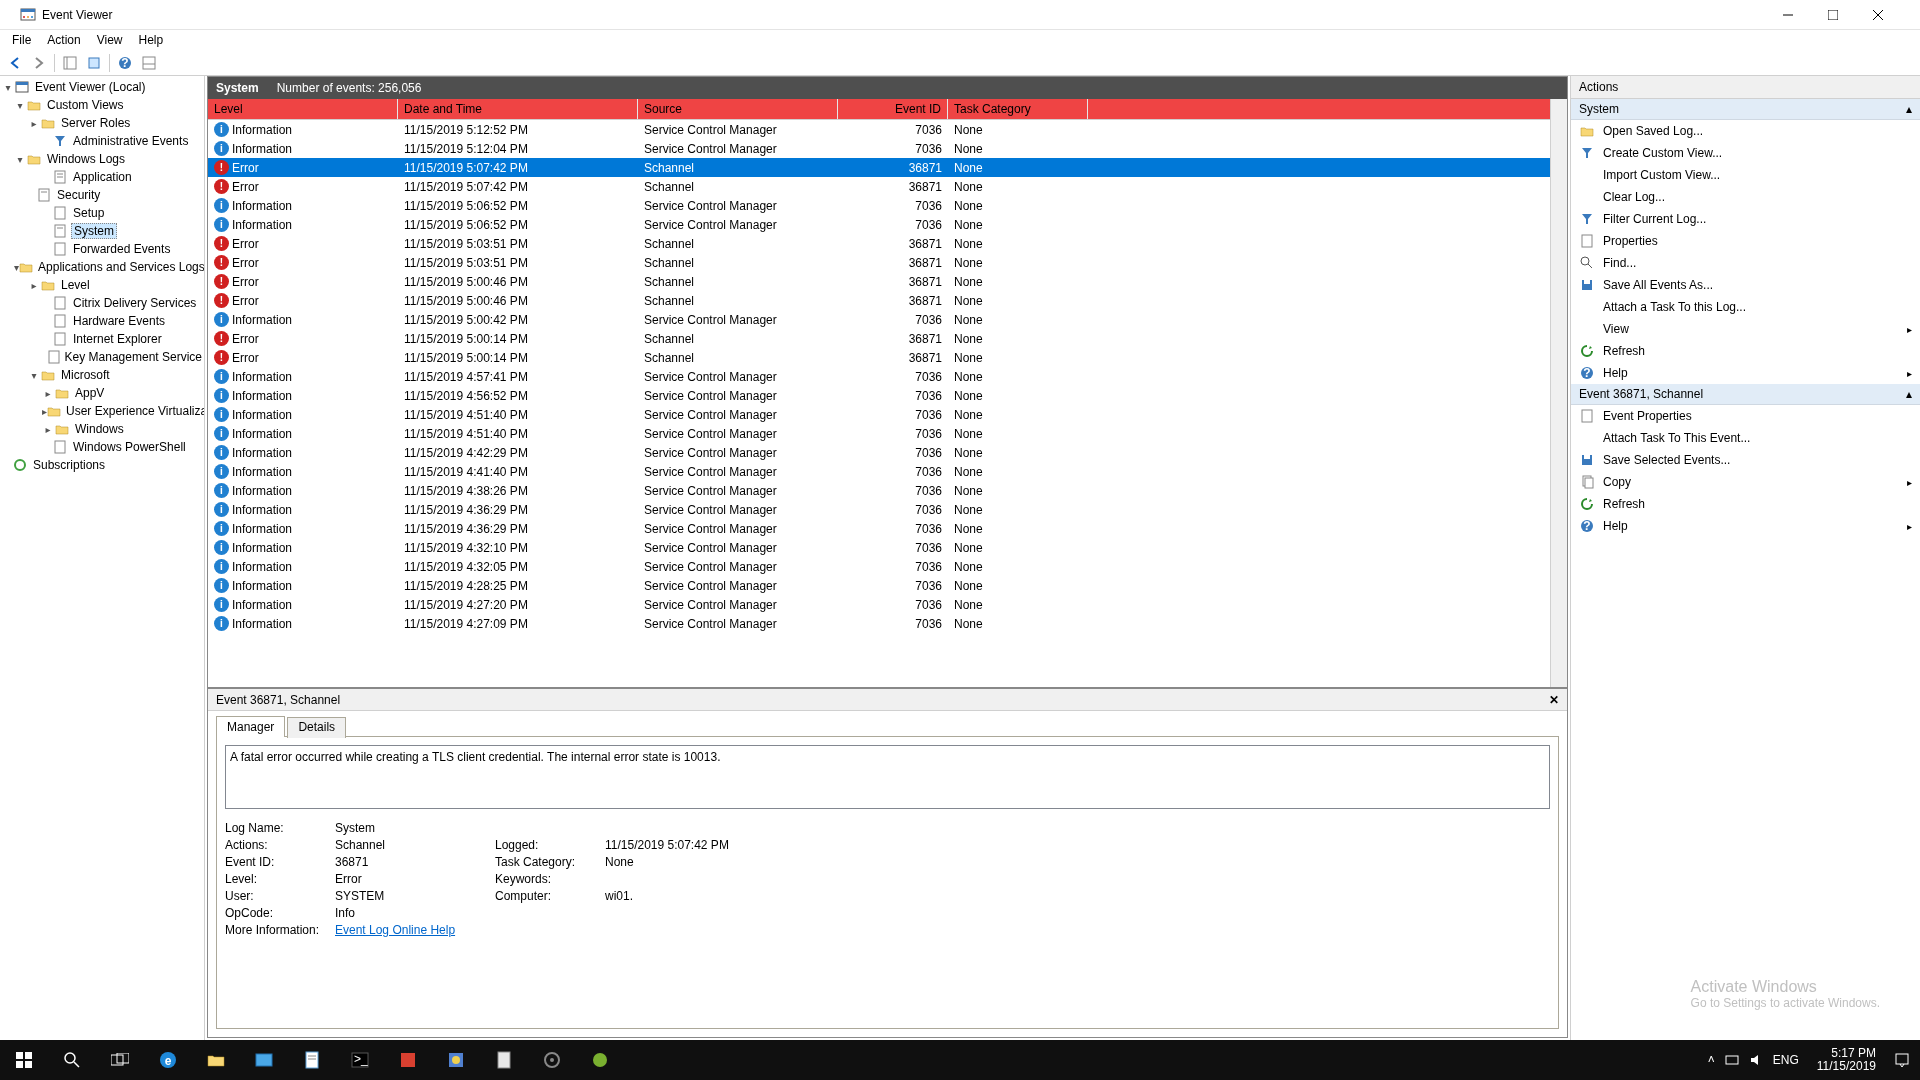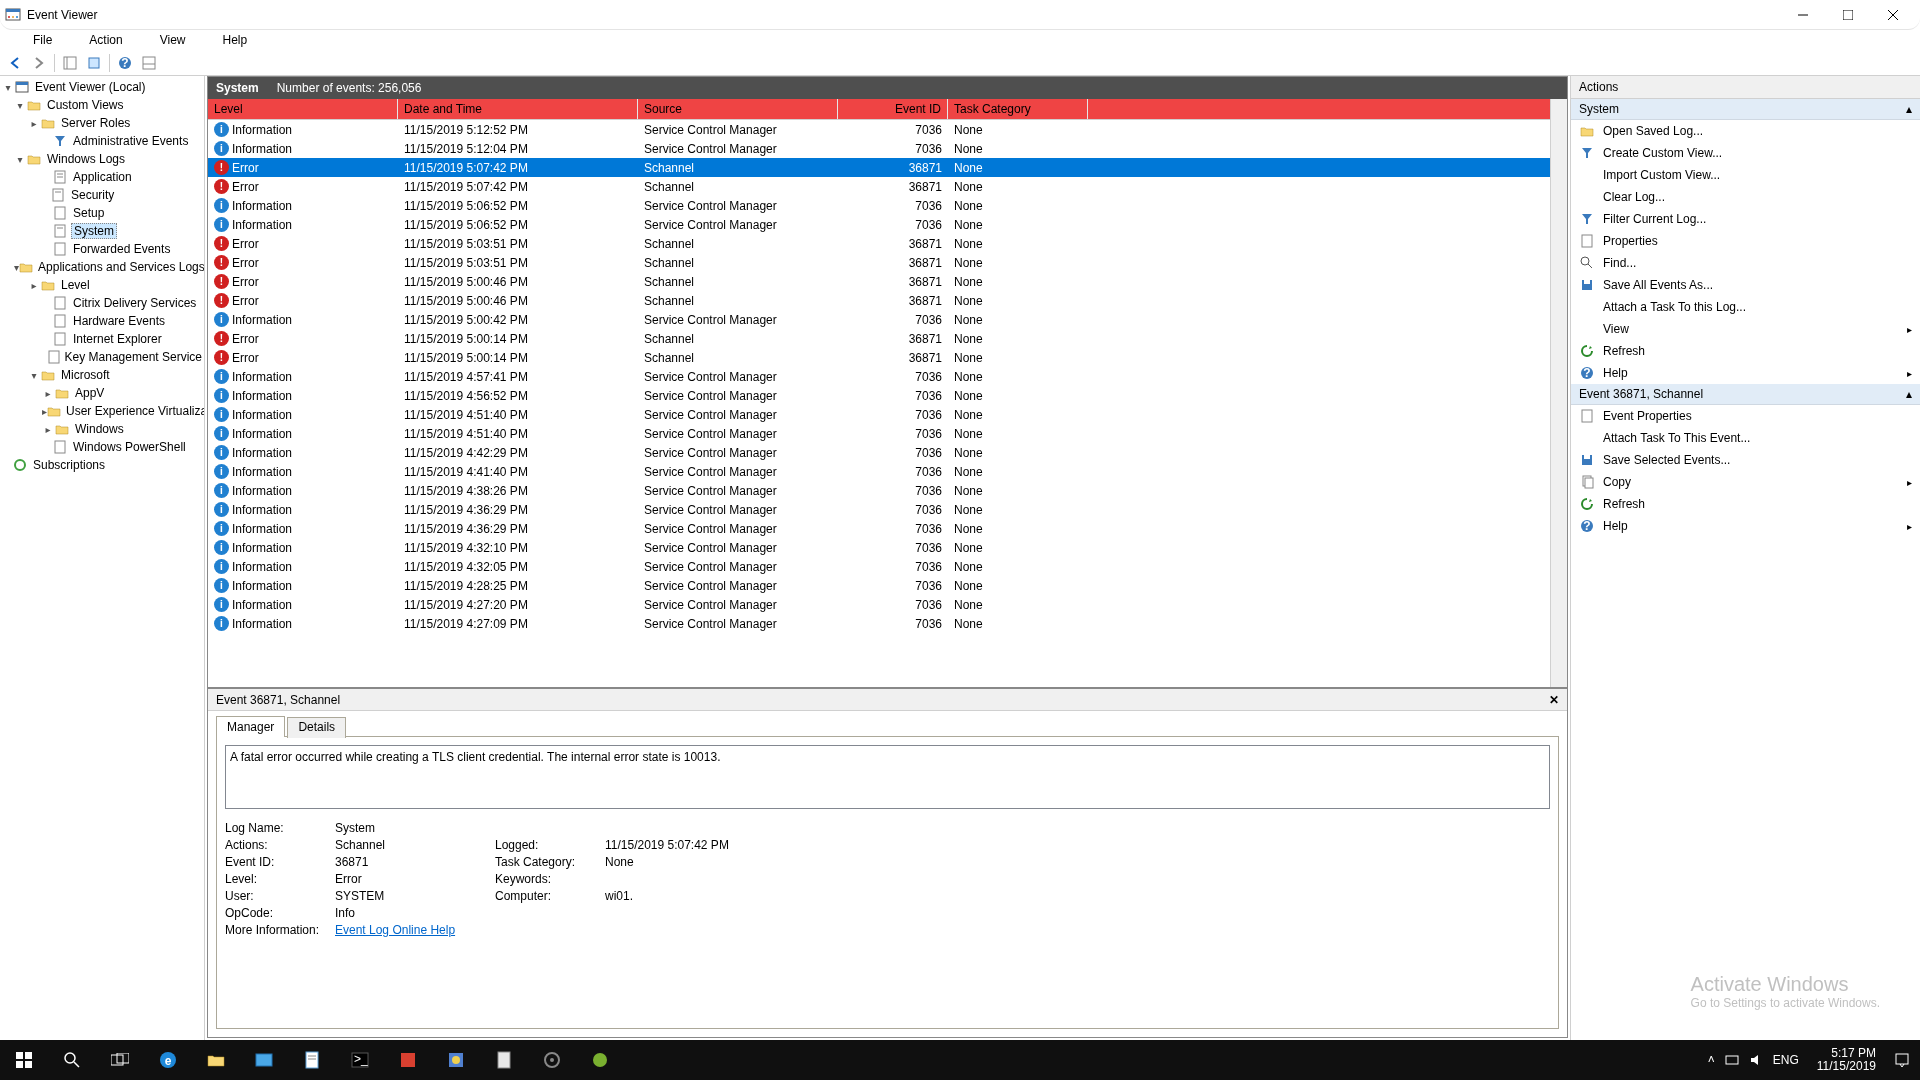--- a/index.html
+++ b/index.html
@@ -1,24 +1,24 @@
 <!DOCTYPE html>
 <html><head>
 <meta charset="utf-8">
 <style>
 * { margin: 0; padding: 0; box-sizing: border-box; font-family: "Segoe UI", Tahoma, sans-serif; font-size: 12px; }
 html, body { width: 1920px; height: 1080px; overflow: hidden; background: #fff; }
 .window { width: 100%; height: 100%; display: flex; flex-direction: column; }
-.titlebar { height: 30px; display: flex; align-items: center; padding: 0 5px; background: #fff; border-bottom: 1px solid #e4e4e4; border-radius: 12px; }
+.titlebar { height: 30px; display: flex; align-items: center; padding: 0 20px; background: #fff; border-bottom: 1px solid #e4e4e4; }
 .titlebar .icon { width: 16px; height: 16px; margin-right: 6px; }
 .titlebar .title { flex: 1; font-size: 12px; }
 .titlebar .wbtns { display: flex; }
 .titlebar .wbtn { width: 45px; height: 30px; display: flex; align-items: center; justify-content: center; }
 .menubar { height: 20px; display: flex; align-items: center; padding: 0 4px; }
-.menubar .mi { padding: 2px 8px; margin-left: 21px; }
+.menubar .mi { padding: 2px 8px; }
 .toolbar { height: 26px; display: flex; align-items: center; padding: 2px 4px; border-bottom: 1px solid #d0d0d0; gap: 2px; }
 .toolbar .tbtn { width: 22px; height: 22px; display: flex; align-items: center; justify-content: center; border: 1px solid transparent; }
 .body { flex: 1; display: flex; min-height: 0; }
 .nav { width: 205px; border-right: 1px solid #d0d0d0; overflow: auto; padding: 2px 0; }
 .nav .node { display: flex; align-items: center; height: 18px; white-space: nowrap; }
 .nav .node .twisty { width: 12px; text-align: center; color: #555; font-size: 10px; }
 .nav .node .nicon { width: 16px; height: 16px; display: flex; align-items: center; justify-content: center; margin-right: 3px; }
 .nav .node .lbl { padding: 0 2px; }
 .nav .node.selected .lbl { background: #cce8ff; border: 1px dotted #888; }
 .center { flex: 1; display: flex; flex-direction: column; min-width: 0; border: 1px solid #888; margin: 0 2px 2px 2px; }
@@ -51,21 +51,21 @@
 .props .v { }
 .props .link { color: #0066cc; text-decoration: underline; }
 .actions { width: 350px; border-left: 1px solid #d0d0d0; display: flex; flex-direction: column; }
 .ahead { background: #f0f0f0; padding: 4px 8px; font-weight: normal; border-bottom: 1px solid #d0d0d0; }
 .asec { background: #e1ecf7; padding: 3px 8px; border-bottom: 1px solid #cfd8e2; display: flex; justify-content: space-between; align-items: center; }
 .aitem { display: flex; align-items: center; padding: 3px 8px; gap: 8px; }
 .aitem .aicon { width: 16px; height: 16px; display: flex; align-items: center; justify-content: center; }
 .aitem .atxt { flex: 1; }
 .aitem .arrow { font-size: 10px; }
 .watermark { position: absolute; right: 40px; bottom: 70px; color: #c0c0c0; pointer-events: none; }
-.watermark .w1 { font-size: 20px; }
+.watermark .w1 { font-size: 16px; }
 .watermark .w2 { font-size: 12px; }
 .taskbar { height: 40px; background: #101010; display: flex; align-items: center; }
 .taskbar .tbicon { width: 48px; height: 40px; display: flex; align-items: center; justify-content: center; color: #fff; }
 .taskbar .spacer { flex: 1; }
 .taskbar .tray { display: flex; align-items: center; color: #fff; gap: 10px; padding: 0 10px; }
 .taskbar .clock { text-align: right; font-size: 11px; line-height: 13px; padding: 0 8px; }
 .vscroll { width: 17px; background: #f0f0f0; border-left: 1px solid #d0d0d0; }
 svg { display: block; }
 .folder { fill: #f8d775; stroke: #b08820; stroke-width: 0.5; }
 </style>
@@ -203,21 +203,21 @@
           <span class="twisty"></span>
           <span class="nicon">
             <svg width="12" height="14">
               <rect x="1" y="1" width="10" height="12" fill="#fff" stroke="#888"></rect>
               <line x1="3" y1="4" x2="9" y2="4" stroke="#888"></line>
               <line x1="3" y1="7" x2="9" y2="7" stroke="#888"></line>
             </svg>
           </span>
           <span class="lbl">Application</span>
         </div>
-      <div class="node" style="padding-left:38px">
+      <div class="node" style="padding-left:24px">
           <span class="twisty"></span>
           <span class="nicon">
             <svg width="12" height="14">
               <rect x="1" y="1" width="10" height="12" fill="#fff" stroke="#888"></rect>
               <line x1="3" y1="4" x2="9" y2="4" stroke="#888"></line>
             </svg>
           </span>
           <span class="lbl">Security</span>
         </div>
       <div class="node" style="padding-left:40px">

